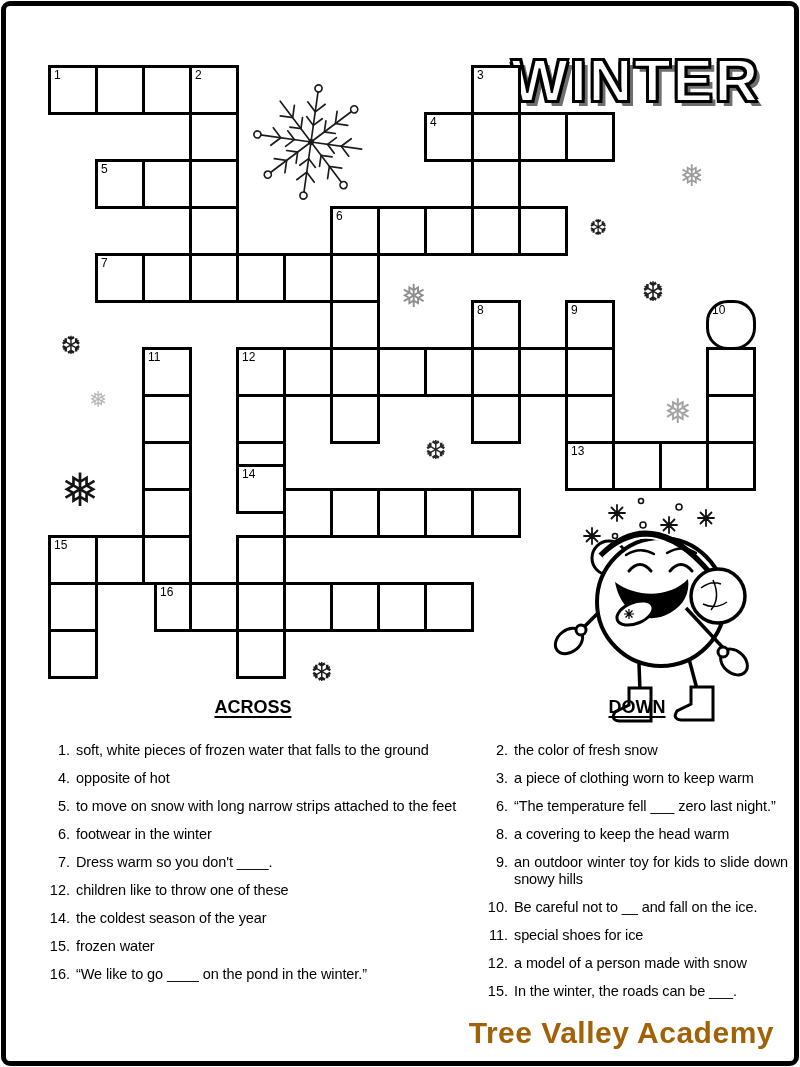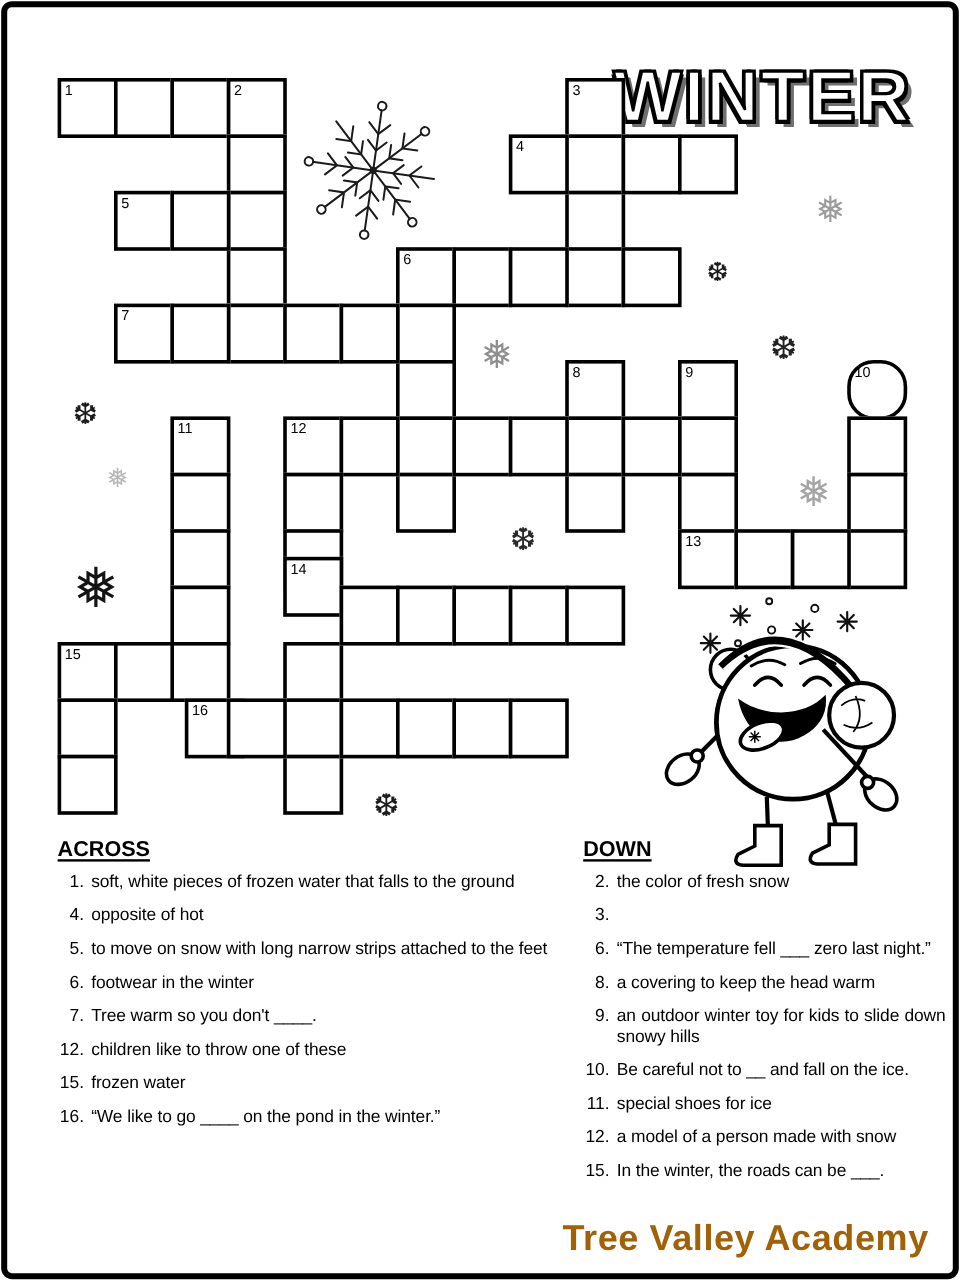--- a/index.html
+++ b/index.html
@@ -16,21 +16,21 @@
          color:#fff;-webkit-text-stroke:2px #000;
          text-shadow:-2px -2px 0 #000,2px -2px 0 #000,-2px 2px 0 #000,2px 2px 0 #000,5px 5px 0 #6f6f6f;}
 
   
   .flake{position:absolute;transform:translate(-50%,-50%);font-family:"DejaVu Sans",sans-serif;line-height:1;pointer-events:none;}
   .bigflake{position:absolute;left:252px;top:83px;width:118px;height:118px;}
   .snowman{position:absolute;left:543px;top:492px;width:240px;height:240px;}
 
   
   .section{position:absolute;}
-  .sec-h{margin:0 0 9px 4px;font-size:18px;font-weight:bold;text-decoration:underline;text-decoration-thickness:2px;text-underline-offset:3px;}
+  .sec-h{margin:0 0 24px 4px;font-size:18px;font-weight:bold;text-decoration:underline;text-decoration-thickness:2px;text-underline-offset:3px;text-align:center;}
   .clue{display:flex;margin-bottom:11px;font-size:14.5px;line-height:17px;}
   .cnum{flex:0 0 26px;width:26px;text-align:right;padding-right:6px;}
   .ctext{flex:1;letter-spacing:-0.1px;}
   #across-sec{left:44px;top:697px;width:414px;}
   #down-sec{left:482px;top:697px;width:306px;}
   #down-sec .ctext{text-align:justify;}
 
   .brand{position:absolute;right:26px;top:1016px;font-size:30px;font-weight:bold;letter-spacing:0.5px;}
 </style>
 </head>
@@ -252,25 +252,29 @@
       <div class="clue">
         <span class="cnum">5.</span>
         <span class="ctext">to move on snow with long narrow strips attached to the feet</span>
       </div>
       <div class="clue">
         <span class="cnum">6.</span>
         <span class="ctext">footwear in the winter</span>
       </div>
       <div class="clue">
         <span class="cnum">7.</span>
-        <span class="ctext">Tree warm so you don't ____.</span>
+        <span class="ctext">Dress warm so you don't ____.</span>
       </div>
       <div class="clue">
         <span class="cnum">12.</span>
         <span class="ctext">children like to throw one of these</span>
+      </div>
+      <div class="clue">
+        <span class="cnum">14.</span>
+        <span class="ctext">the coldest season of the year</span>
       </div>
       <div class="clue">
         <span class="cnum">15.</span>
         <span class="ctext">frozen water</span>
       </div>
       <div class="clue">
         <span class="cnum">16.</span>
         <span class="ctext">“We like to go ____ on the pond in the winter.”</span>
       </div>
     </div>
@@ -278,20 +282,21 @@
 
 <div class="section" id="down-sec">
   <h2 class="sec-h">DOWN</h2>
   <div>
       <div class="clue">
         <span class="cnum">2.</span>
         <span class="ctext">the color of fresh snow</span>
       </div>
       <div class="clue">
         <span class="cnum">3.</span>
+        <span class="ctext">a piece of clothing worn to keep warm</span>
       </div>
       <div class="clue">
         <span class="cnum">6.</span>
         <span class="ctext">“The temperature fell ___ zero last night.”</span>
       </div>
       <div class="clue">
         <span class="cnum">8.</span>
         <span class="ctext">a covering to keep the head warm</span>
       </div>
       <div class="clue">

